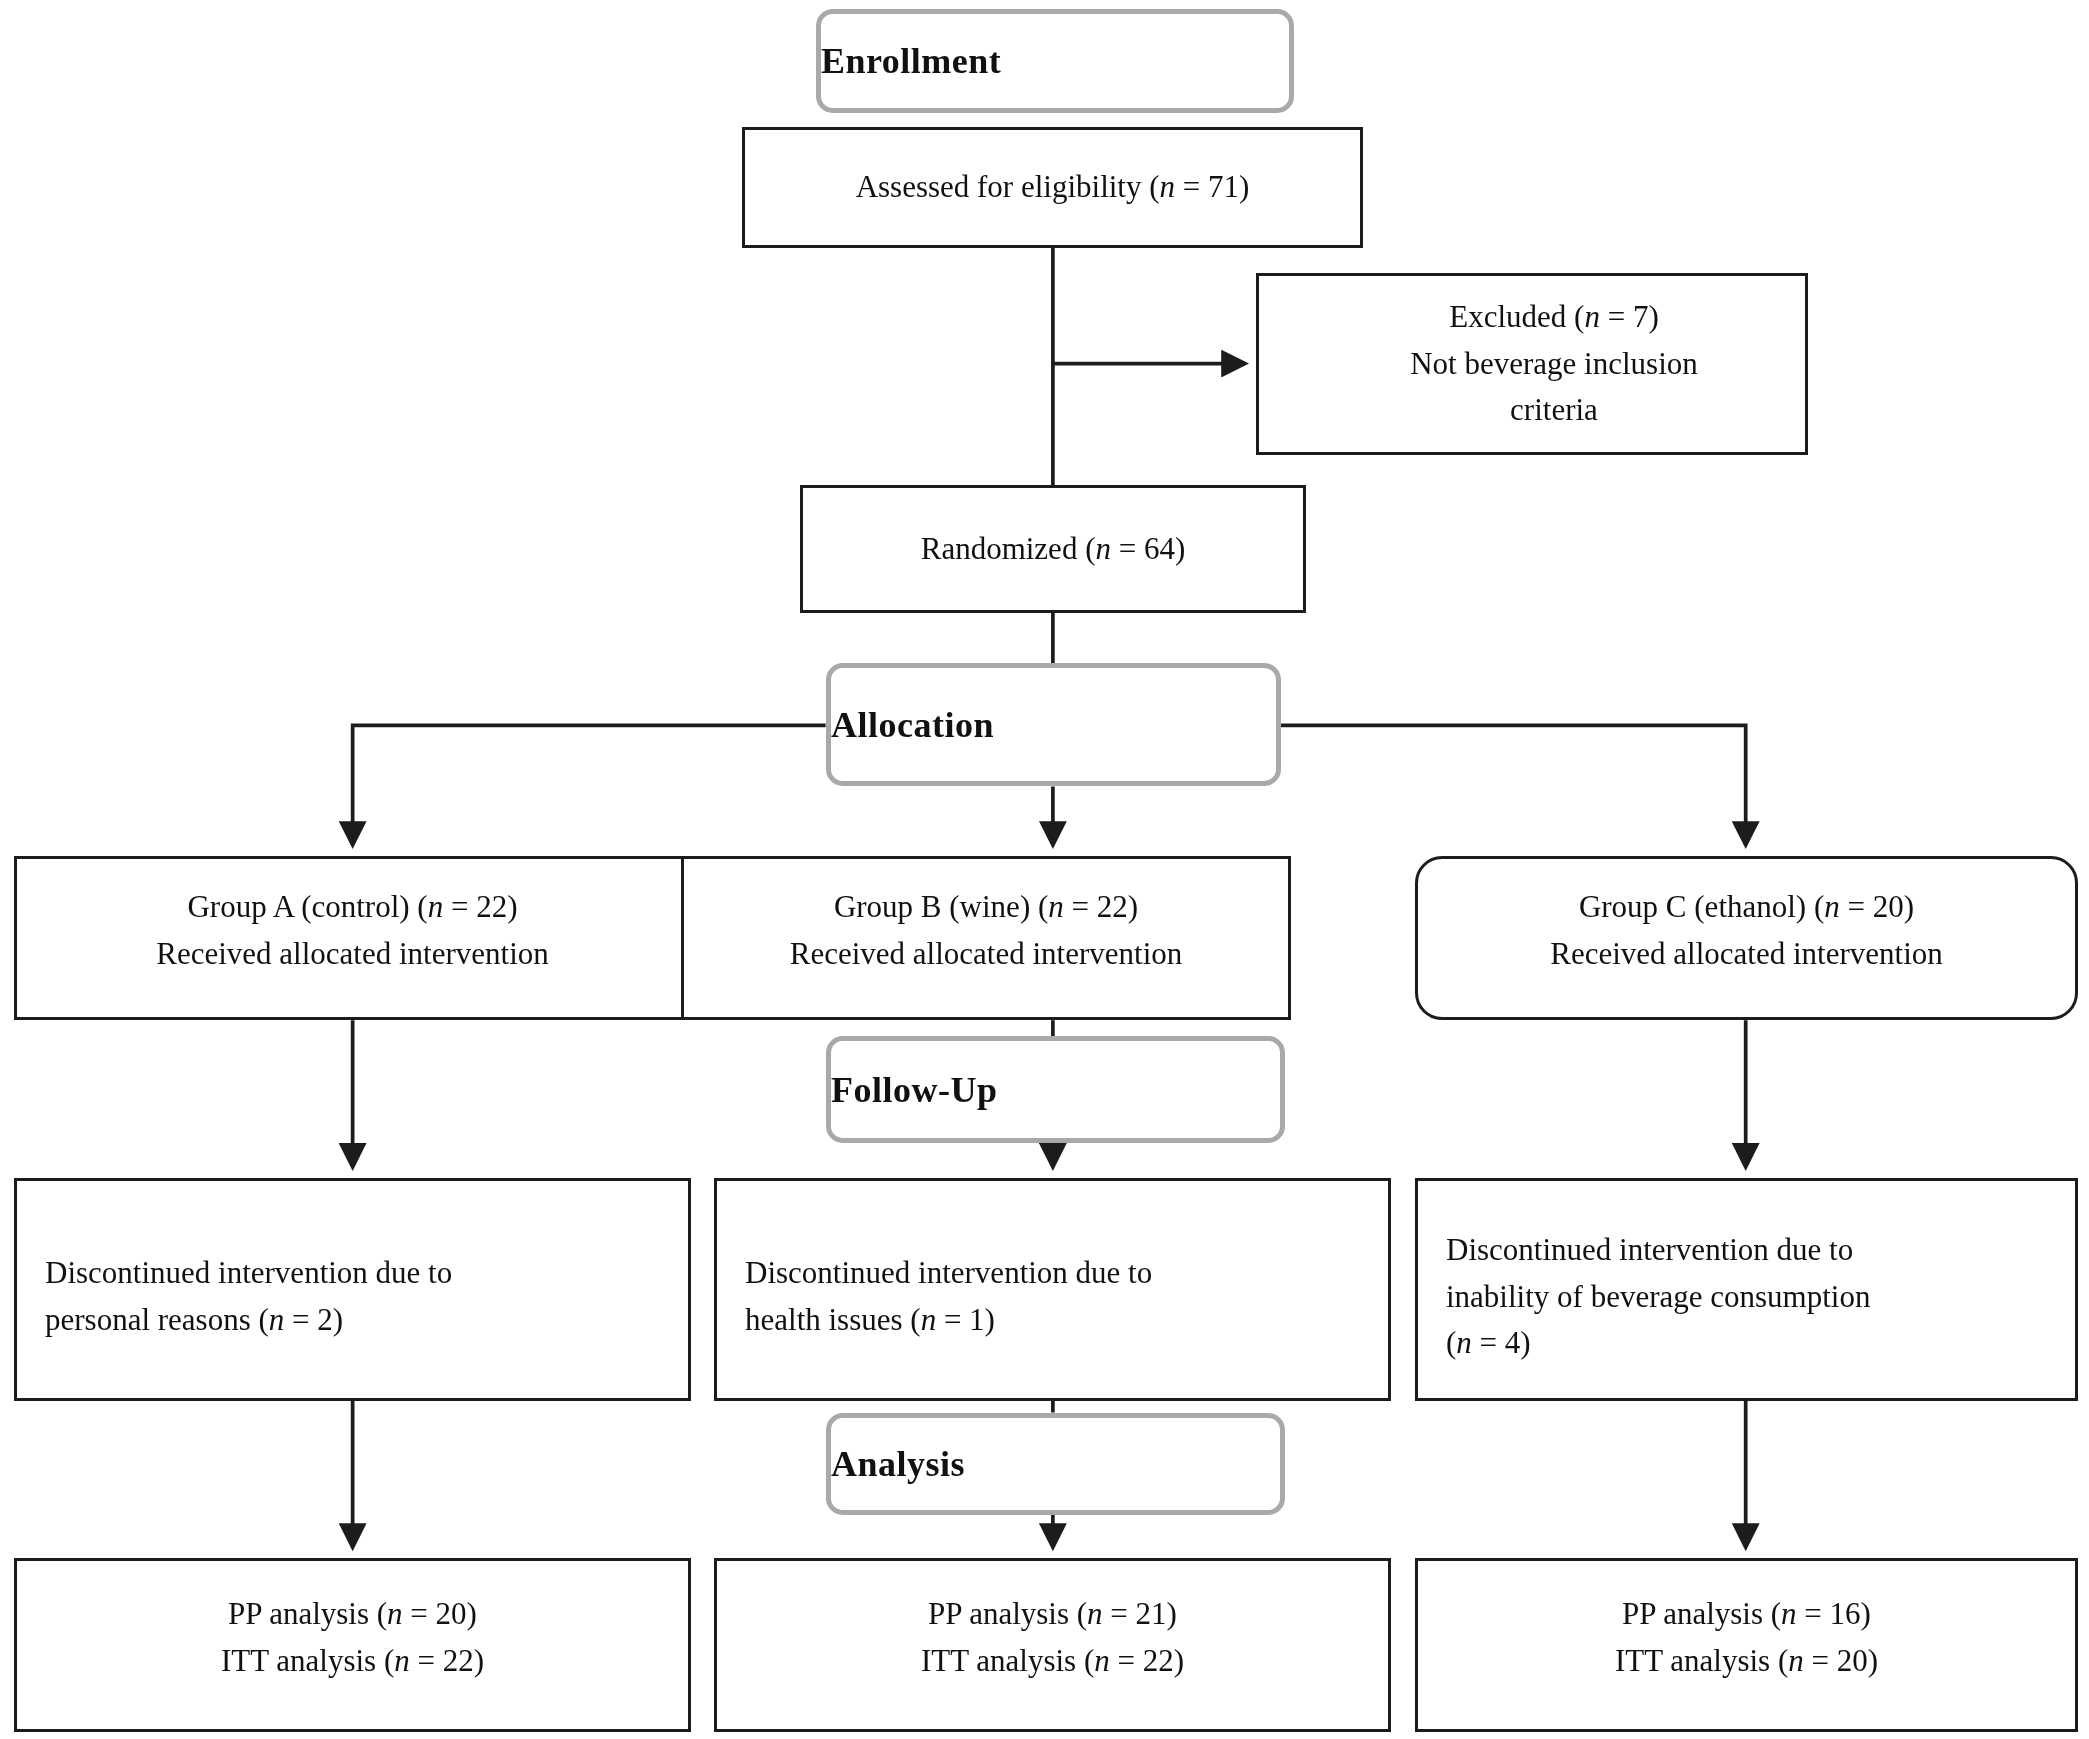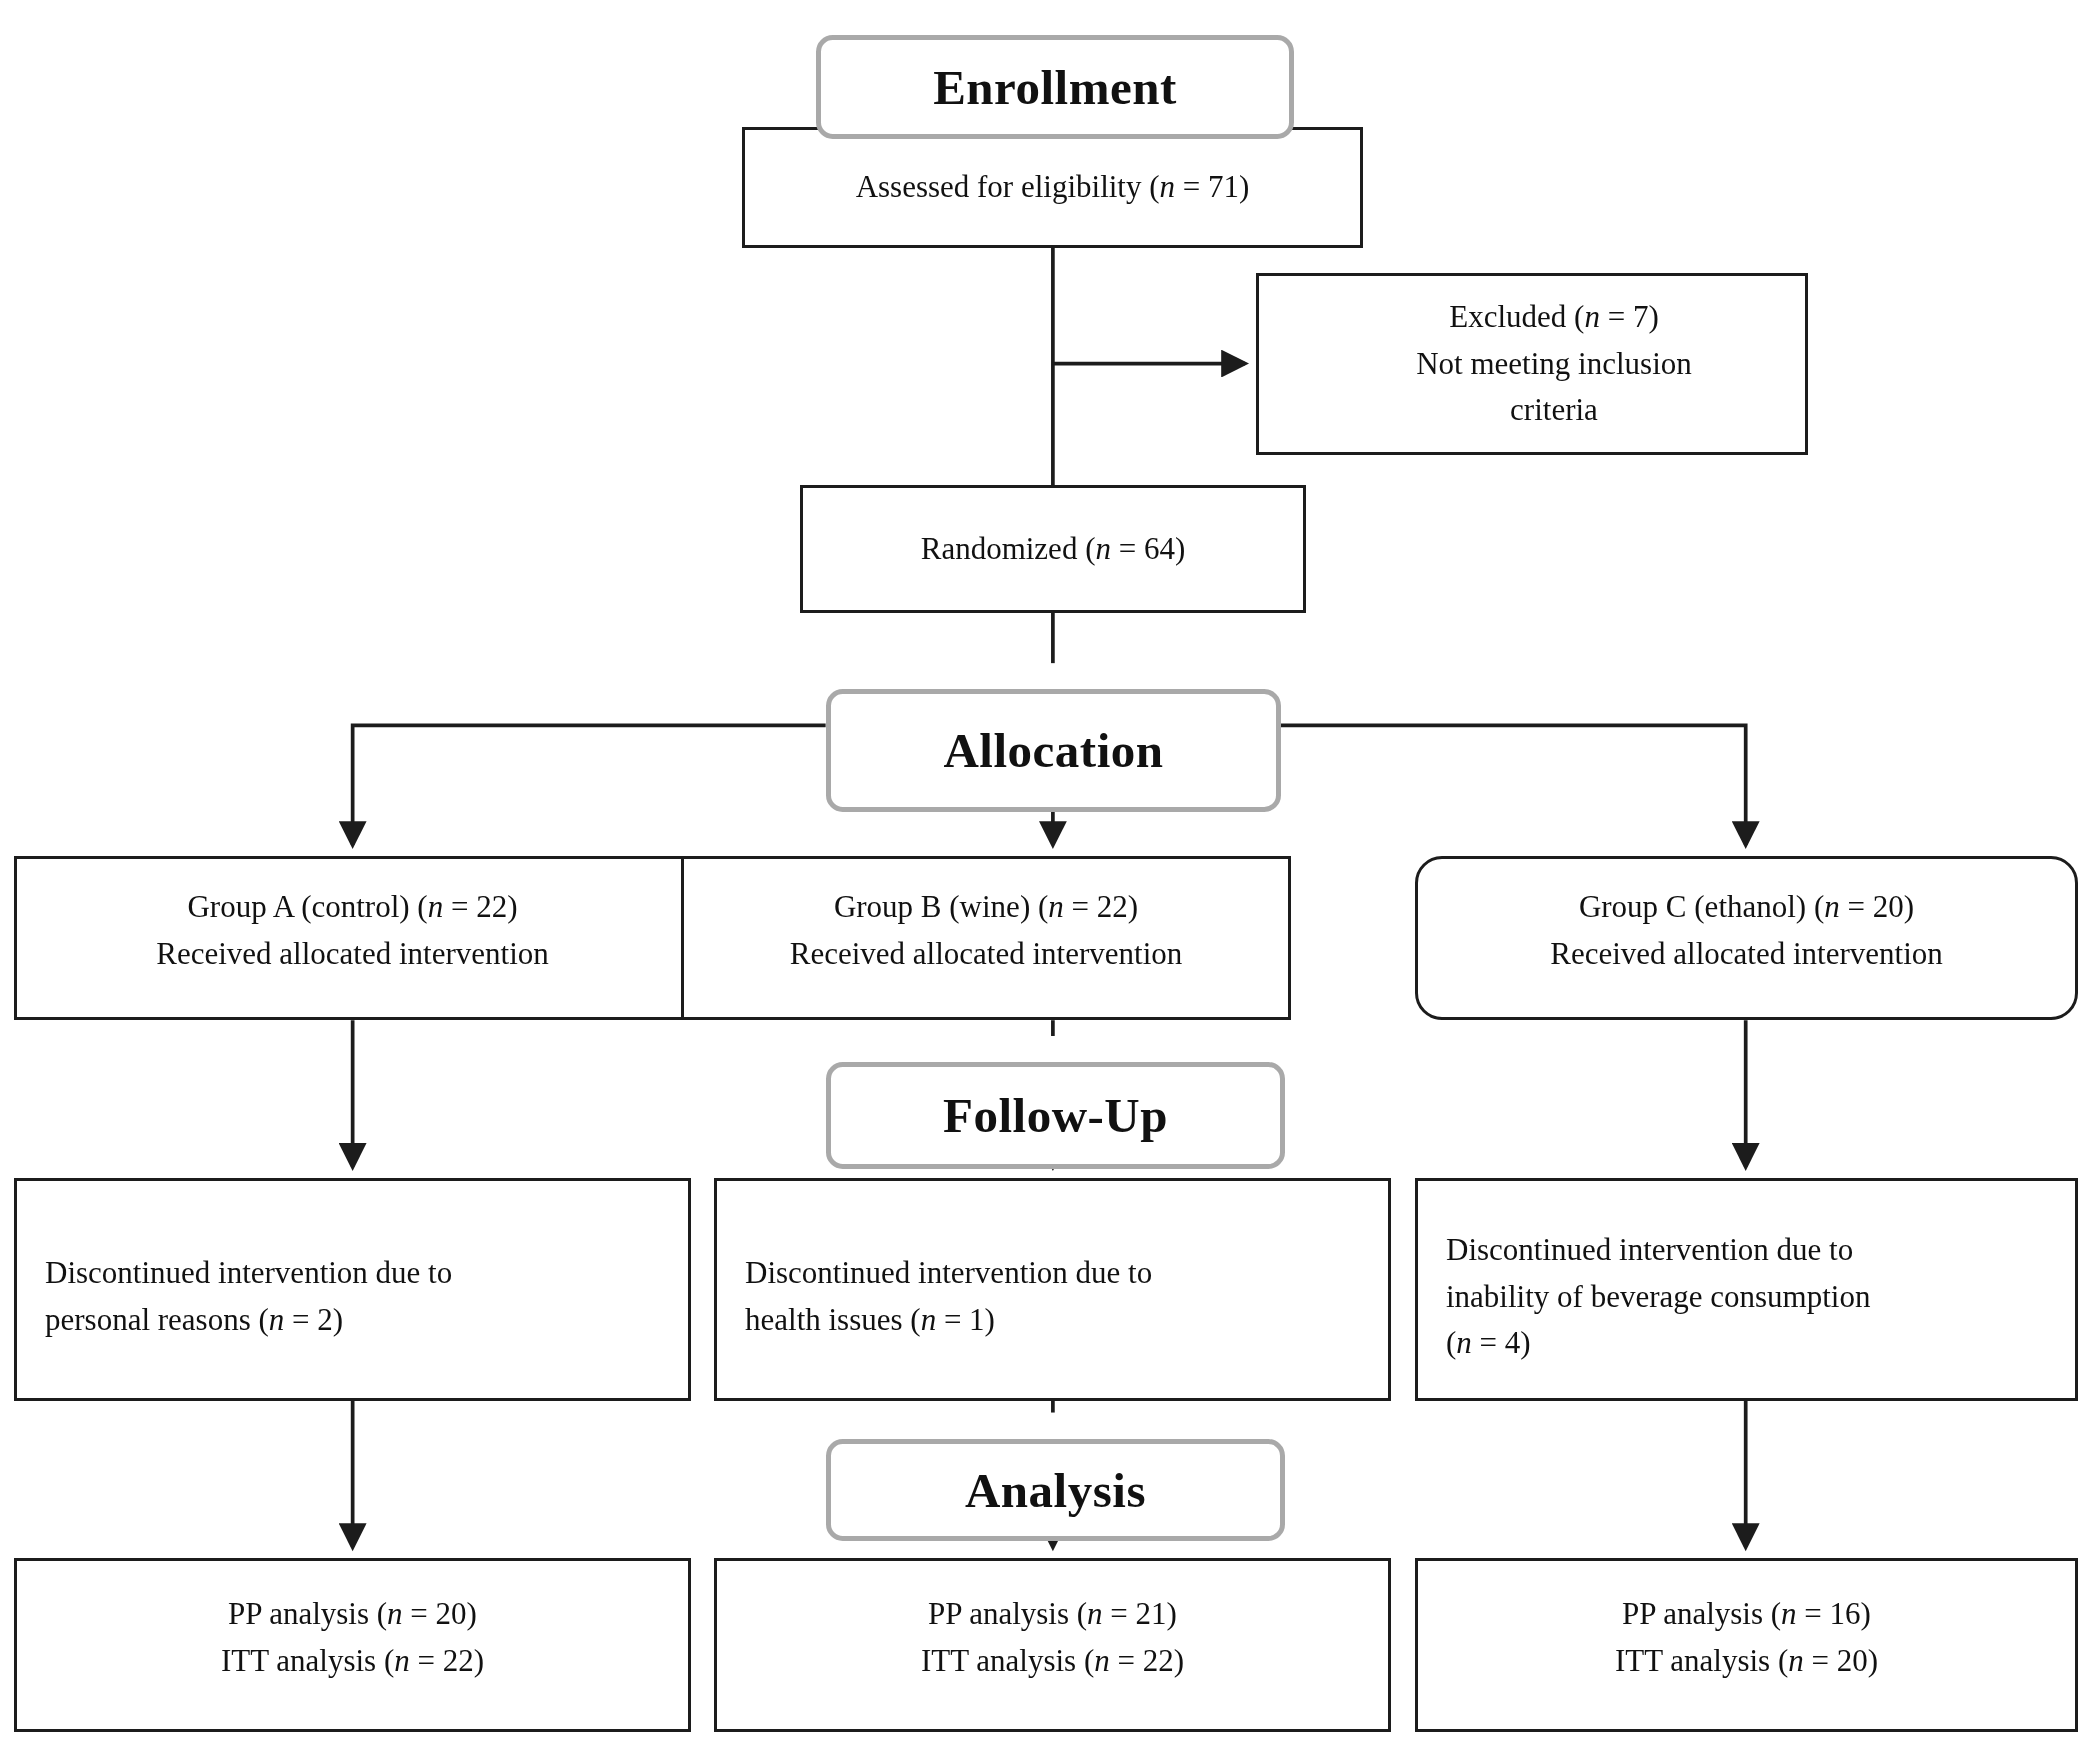--- a/index.html
+++ b/index.html
@@ -29,24 +29,23 @@
     text-align:left;
     padding:24px 26px 9.3px 28px;
   }
   .box.bias-up{padding-bottom:15px;}
   .stage{
     position:absolute;z-index:2;
     background:#ffffff;
     border:5.6px solid #a9a9a9;
     border-radius:16.7px;
     box-sizing:border-box;
-    display:flex;align-items:center;justify-content:center;
-    font-size:49px;font-weight:bold;
+    display:flex;align-items:center;
+    font-size:36px;font-weight:bold;
     letter-spacing:0.5px;
-    margin-top:26px;
   }
   .ln{display:block;}
   em{font-style:italic;}
 </style>
 </head>
 <body>
 
 <div class="canvas">
 
   <svg class="connectors" width="2090" height="1739" viewBox="0 0 2253 1875">
@@ -86,21 +85,21 @@
   <div class="stage" style="left:826px;top:1413px;width:459px;height:102px;">
     <span>Analysis</span>
   </div>
 
   <div class="box" style="left:742px;top:127px;width:621px;height:121px;">
     <span class="ln">Assessed for eligibility (<em>n</em> = 71)</span>
   </div>
 
   <div class="box" style="left:1256px;top:273px;width:552px;height:182px;padding-left:44px;">
     <span class="ln">Excluded (<em>n</em> = 7)</span>
-    <span class="ln">Not meeting inclusion</span>
+    <span class="ln">Not beverage inclusion</span>
     <span class="ln">criteria</span>
   </div>
 
   <div class="box" style="left:800px;top:485px;width:506px;height:128px;">
     <span class="ln">Randomized (<em>n</em> = 64)</span>
   </div>
 
   <div class="box bias-up" style="left:14px;top:856px;width:677px;height:164px;">
     <span class="ln">Group A (control) (<em>n</em> = 22)</span>
     <span class="ln">Received allocated intervention</span>

